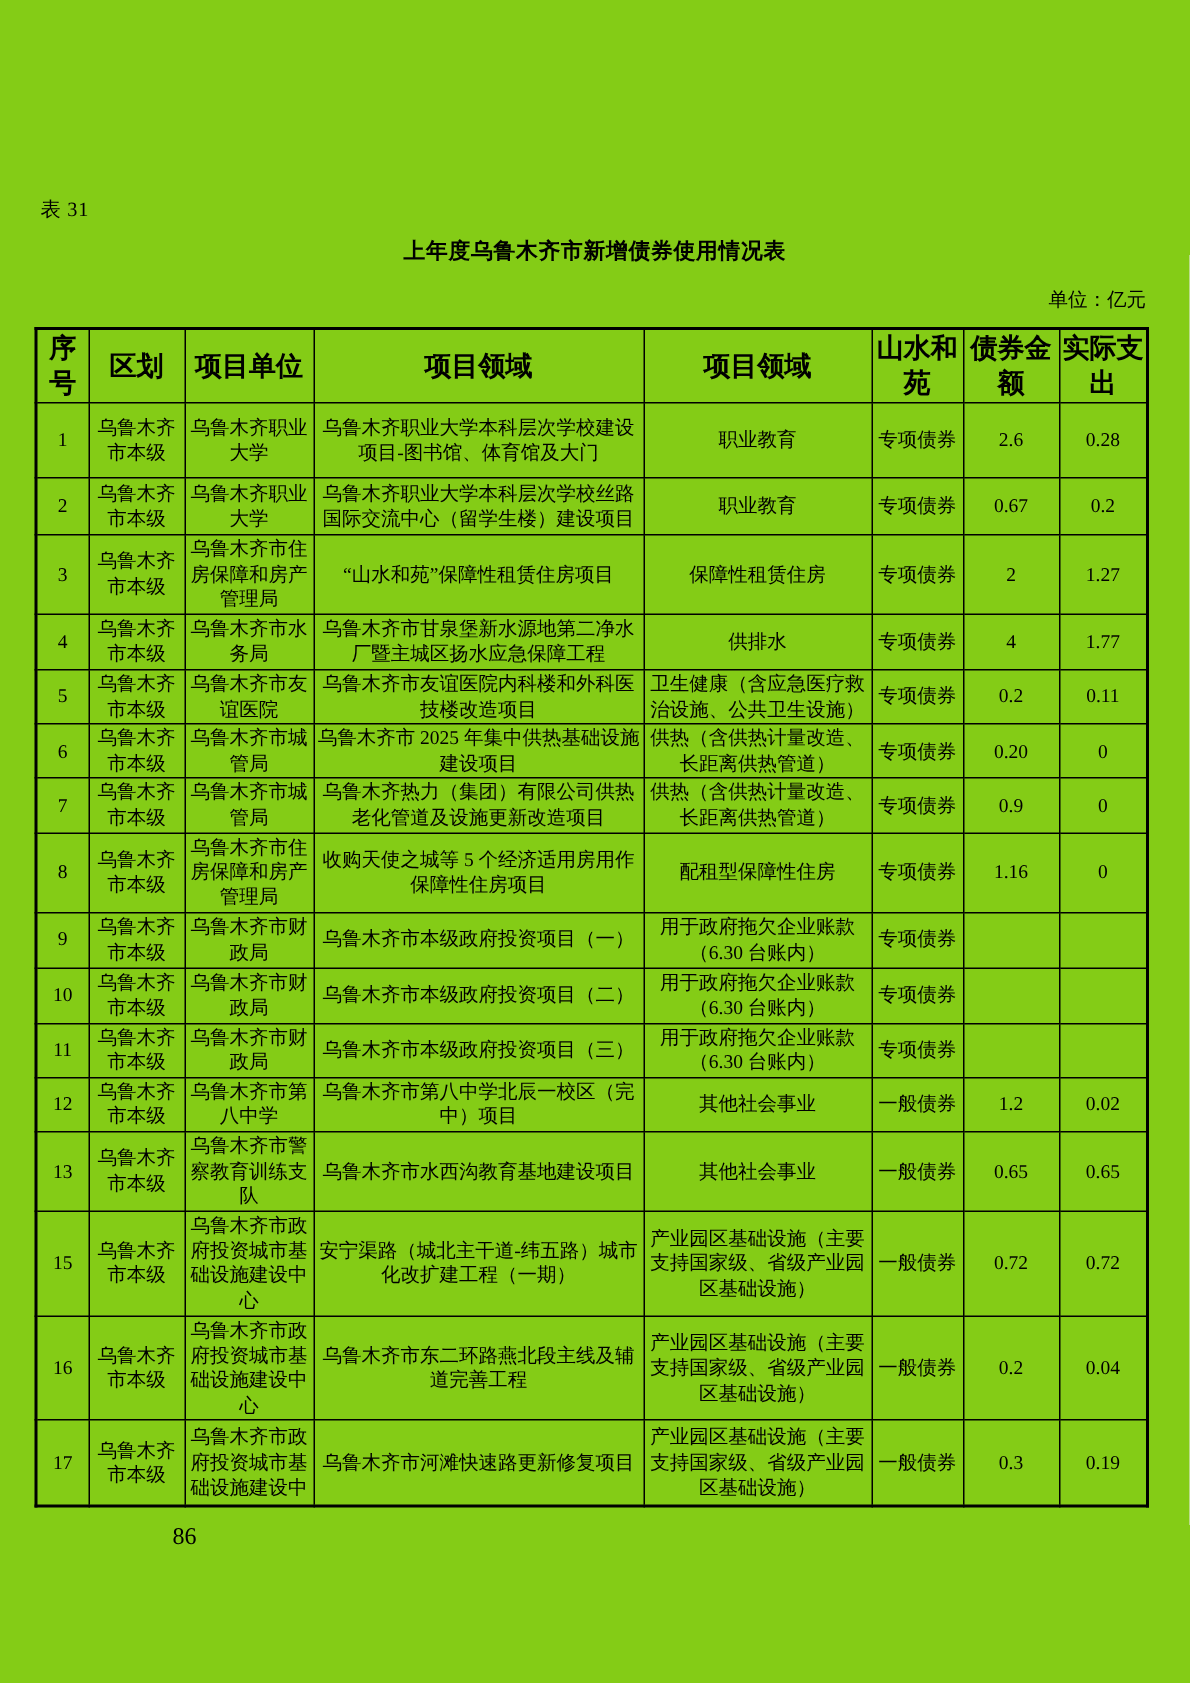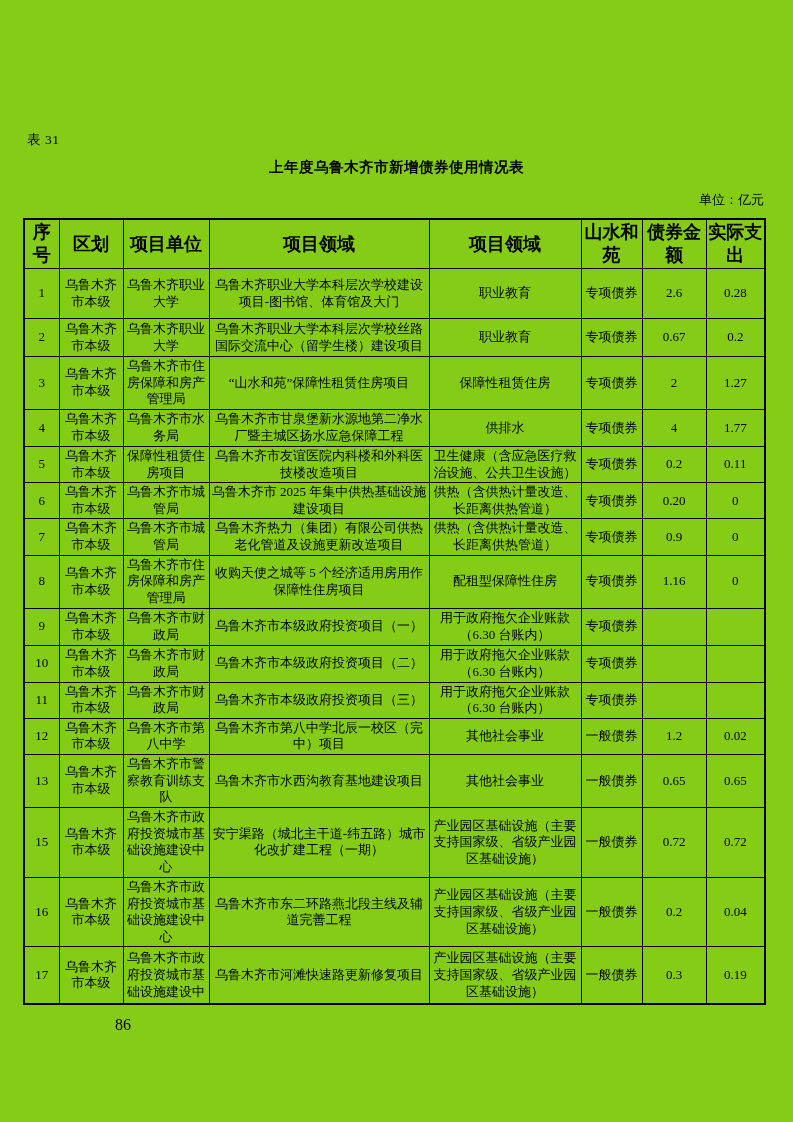--- a/index.html
+++ b/index.html
@@ -144,21 +144,21 @@
           <td>乌鲁木齐市水务局</td>
           <td>乌鲁木齐市甘泉堡新水源地第二净水厂暨主城区扬水应急保障工程</td>
           <td>供排水</td>
           <td>专项债券</td>
           <td>4</td>
           <td>1.77</td>
         </tr>
         <tr style="height: 35px;">
           <td>5</td>
           <td>乌鲁木齐市本级</td>
-          <td>保障性租赁住房项目</td>
+          <td>乌鲁木齐市友谊医院</td>
           <td>乌鲁木齐市友谊医院内科楼和外科医技楼改造项目</td>
           <td>卫生健康（含应急医疗救治设施、公共卫生设施）</td>
           <td>专项债券</td>
           <td>0.2</td>
           <td>0.11</td>
         </tr>
         <tr style="height: 35px;">
           <td>6</td>
           <td>乌鲁木齐市本级</td>
           <td>乌鲁木齐市城管局</td>

